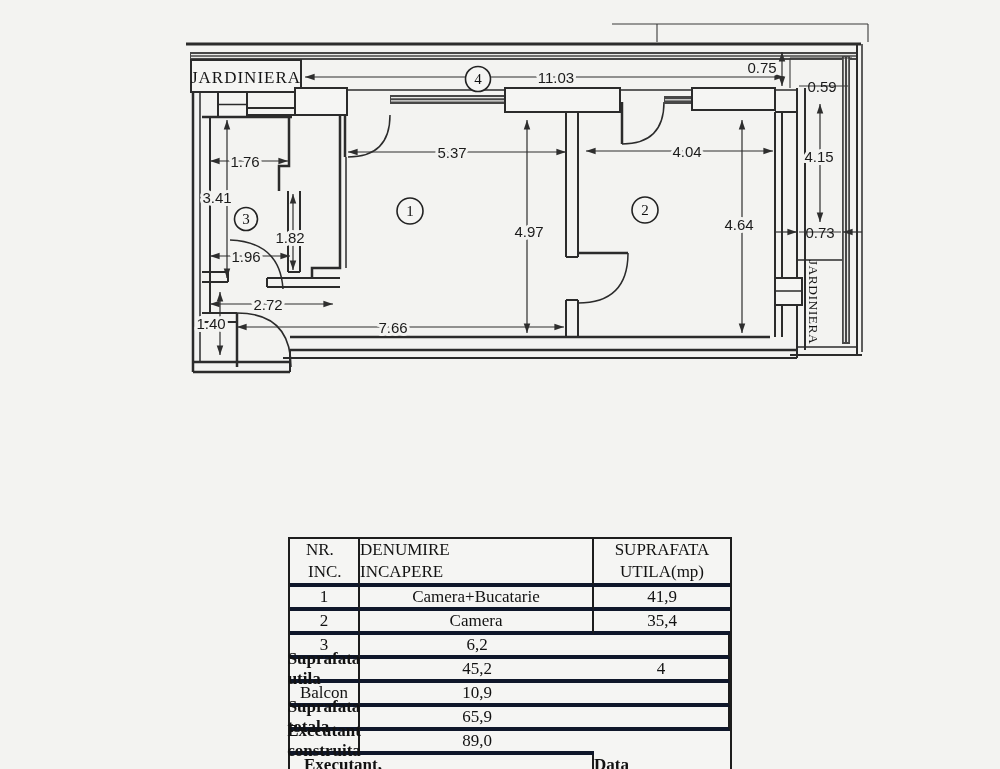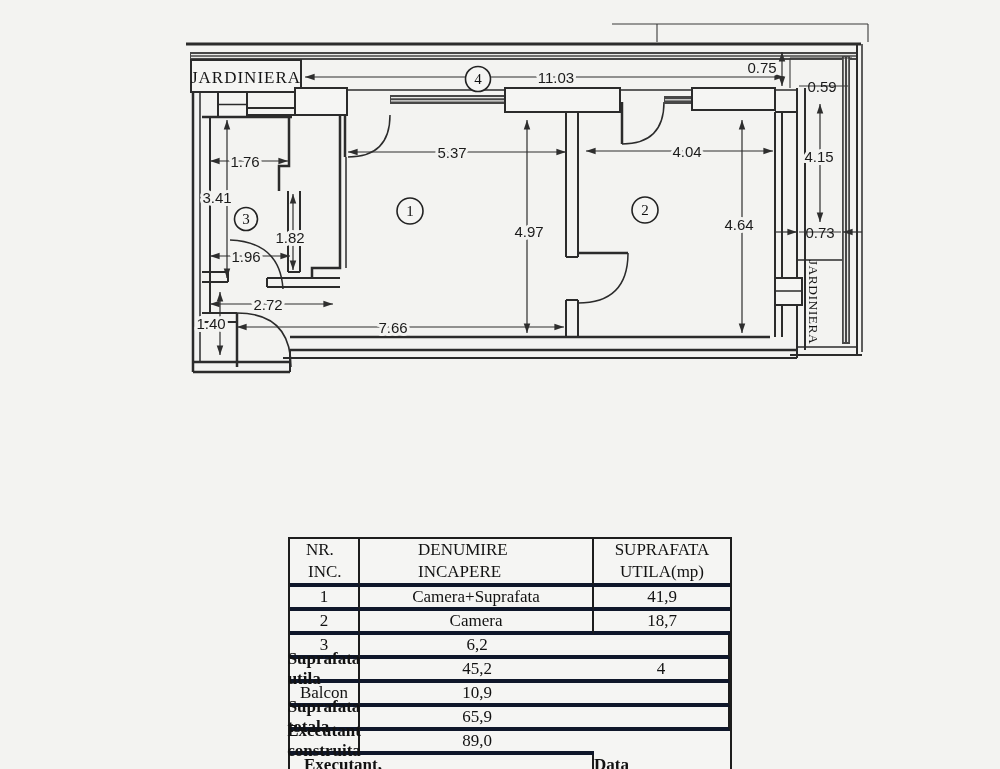--- a/index.html
+++ b/index.html
@@ -39,21 +39,21 @@
     font-size:17px;
   }
   .cell{border-right:2px solid #1d1d1d;border-bottom:4px solid #0f172a;
         display:flex;align-items:center;justify-content:center;
         height:20px;box-sizing:content-box;}
   .c3{border-right:none;}
   .hdr{height:44px;flex-direction:column;justify-content:center;align-items:stretch;line-height:22px;}
   .hdr div{white-space:nowrap;}
   .hdr.h1 div:first-child{padding-left:16px;}
   .hdr.h1 div:last-child{padding-left:18px;}
-  .hdr.h2 div{padding-left:58px;}
+  .hdr.h2 div{}
   .hdr.h3 div{text-align:center;}
   .bold{font-weight:bold;}
   .ftL{grid-column:1 / 3;justify-content:flex-start;padding-left:14px;font-weight:bold;}
   .ftR{justify-content:flex-start;font-weight:bold;}
   .partial{height:8px;border-bottom:none;}
   .partialL{grid-column:1 / 3;}
 </style>
 </head>
 <body>
 
@@ -244,26 +244,26 @@
   <div class="cell hdr h2">
     <div>DENUMIRE</div>
       <div>INCAPERE</div>
   </div>
   <div class="cell hdr h3 c3">
     <div>SUPRAFATA</div>
       <div>UTILA(mp)</div>
   </div>
 
   <div class="cell">1</div>
-  <div class="cell">Camera+Suprafata</div>
+  <div class="cell">Camera+Bucatarie</div>
   <div class="cell c3">41,9</div>
 
   <div class="cell">2</div>
   <div class="cell">Camera</div>
-  <div class="cell c3">18,7</div>
+  <div class="cell c3">35,4</div>
 
   <div class="cell">3</div>
   <div class="cell c3">6,2</div>
 
   <div class="cell"></div>
   <div class="cell bold">Suprafata utila</div>
   <div class="cell c3">45,2</div>
 
   <div class="cell">4</div>
   <div class="cell">Balcon</div>

